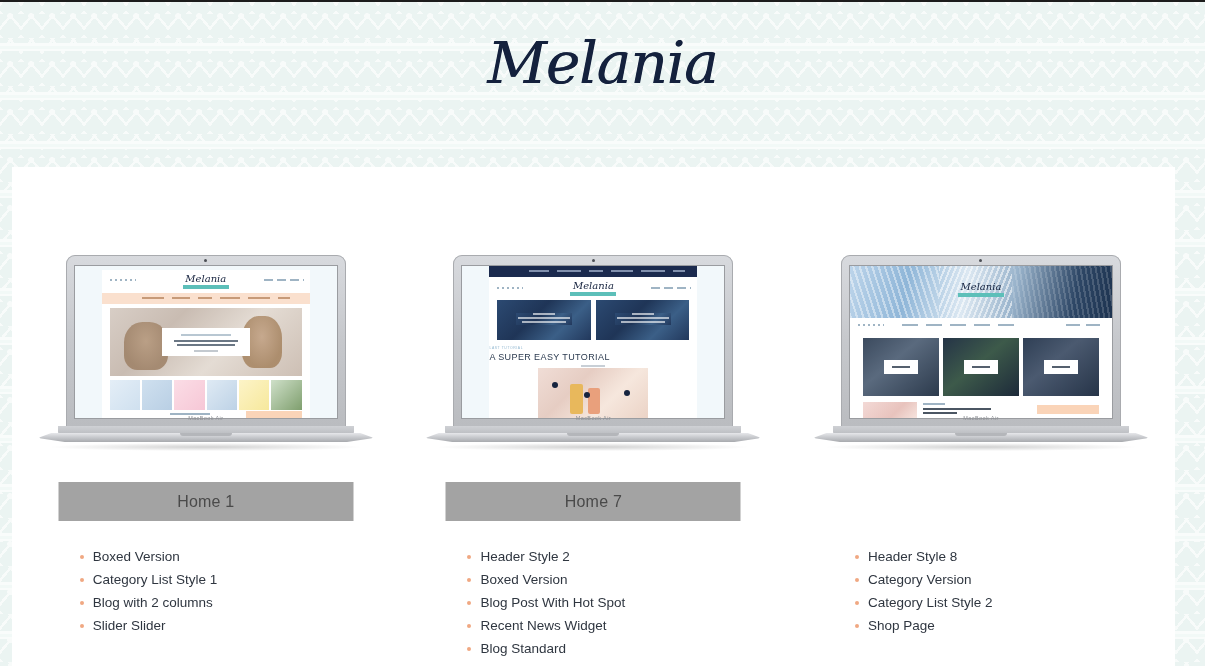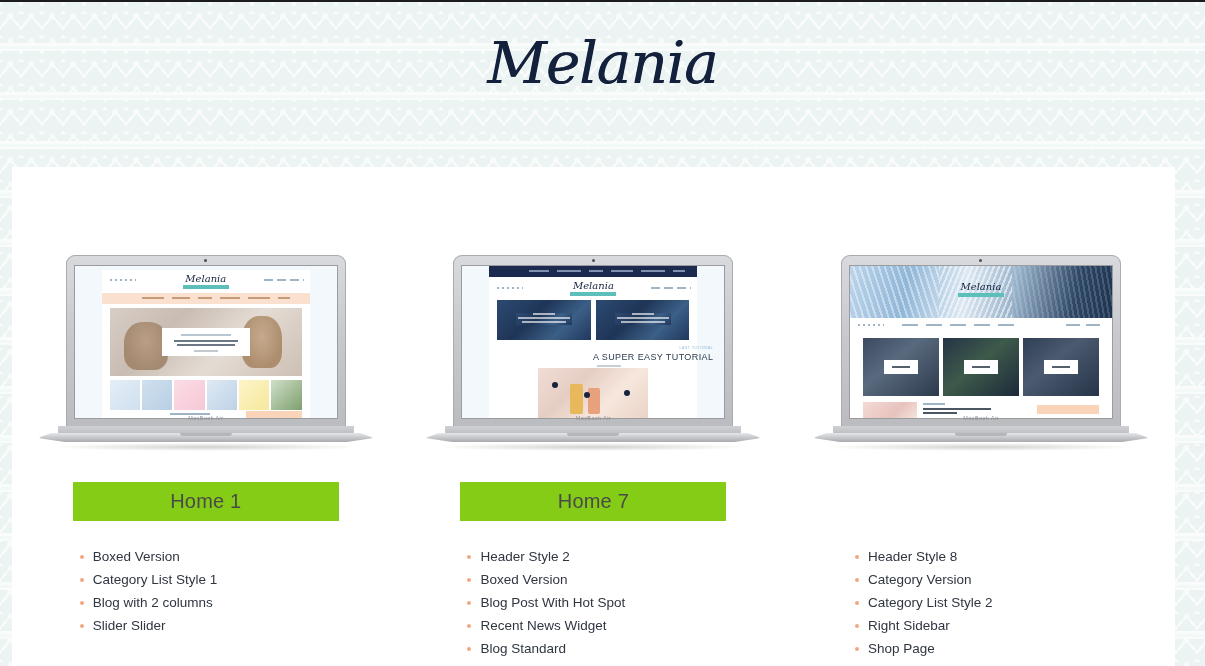--- a/index.html
+++ b/index.html
@@ -291,21 +291,21 @@
   .s2 .brand { position:absolute; left:50%; transform:translateX(-50%); top:3px; text-align:center; }
   .s2 .brand i { display:block; font-family:"DejaVu Serif",serif; font-style:italic; font-size:10px; color:#14213d; line-height:10px;}
   .s2 .brand b { display:block; margin-top:1px; background:#5cbfb9; height:4px; width:46px; }
   .s2 .rlinks { position:absolute; right:6px; top:9px; width:40px; height:2px;
      background:repeating-linear-gradient(90deg,#9fb4c4 0 9px, transparent 9px 13px); }
   .s2 .slides { position:absolute; left:8px; top:34px; width:192px; height:40px; display:flex; gap:5px; }
   .s2 .slides div { flex:1; position:relative;
      background:linear-gradient(135deg,#2c4a72 0%, #1f3557 40%, #3b5f87 70%, #22385c 100%); }
   .s2 .slides div .cap { position:absolute; left:50%; transform:translateX(-50%); top:13px; width:56px; }
   .s2 .slides div .cap span { display:block; height:2px; background:rgba(255,255,255,.62); margin:0 auto 2px; }
-  .s2 .tut { position:absolute; left:16px; top:80px; width:100%; text-align:right; }
+  .s2 .tut { position:absolute; left:0; top:80px; width:100%; text-align:left; }
   .s2 .tut .k { font-size:3.4px; letter-spacing:.6px; color:#8fb6cf; }
   .s2 .tut .h { font-size:9px; letter-spacing:.4px; color:#2b3a4f; margin-top:2px; font-family:"Liberation Sans",sans-serif;}
   .s2 .tut .d { width:24px; height:1.5px; background:#c8cfd6; margin:3px auto 0; }
   .s2 .tutimg { position:absolute; left:50%; transform:translateX(-50%); top:102px; width:110px; height:50px;
      background:linear-gradient(135deg,#f0ddd6 0%, #e6cdc3 35%, #f6e7dd 65%, #ebd3c6 100%); }
   .s2 .spool1 { position:absolute; left:32px; top:16px; width:13px; height:30px; background:#e8b85c; border-radius:2px;}
   .s2 .spool2 { position:absolute; left:50px; top:20px; width:12px; height:26px; background:#e9a07c; border-radius:2px;}
   .s2 .hot { position:absolute; width:6px; height:6px; border-radius:50%; background:#16243f; }
 
   
@@ -344,25 +344,25 @@
   .s3 .news .l1{ position:absolute; left:60px; top:6px; width:68px; height:2px; background:#4b5663;}
   .s3 .news .l2{ position:absolute; left:60px; top:10px; width:34px; height:2px; background:#4b5663;}
   .s3 .news .btn{ position:absolute; right:0; top:3px; width:62px; height:9px; background:#fad4b8;}
 
   
   .home-btn {
     position: absolute;
     left: 50%;
     transform: translateX(-50%);
     top: 315px;
-    width: 266px;
+    width: 295px;
     height: 39px;
-    background: #84cc16;
+    background: #a3a3a3;
     color: #4a4a4a;
-    font-size: 20px;
+    font-size: 16px;
     display: flex;
     align-items: center;
     justify-content: center;
     letter-spacing: 0.2px;
   }
 
   
   .features {
     position: absolute;
     left: 50%;
@@ -602,20 +602,19 @@
             <div class="notch"></div>
           </div>
           <div class="laptop-shadow"></div>
         </div>
 
 
         <ul class="features">
           <li>Header Style 8</li>
           <li>Category Version</li>
           <li>Category List Style 2</li>
-          <li>Right Sidebar</li>
           <li>Shop Page</li>
         </ul>
       </div>
 
     </div>
   </div>
 </div>
 
 </body></html>

